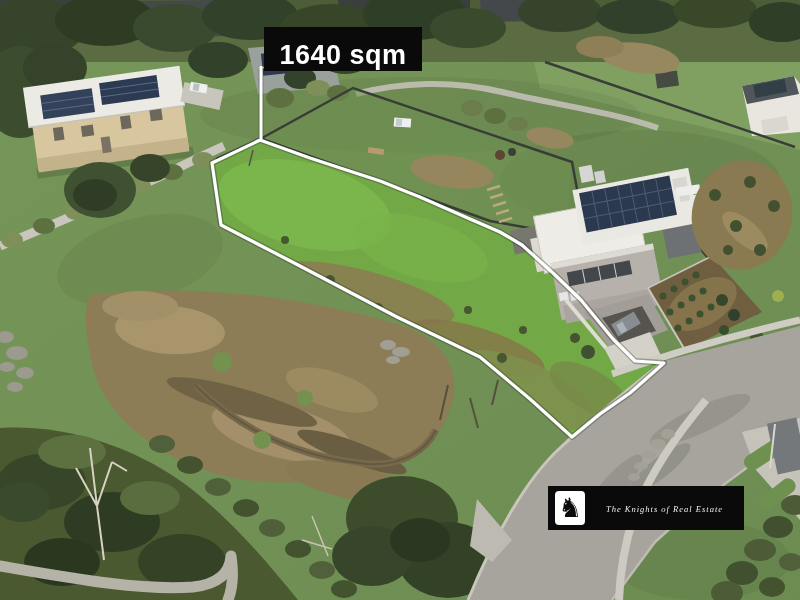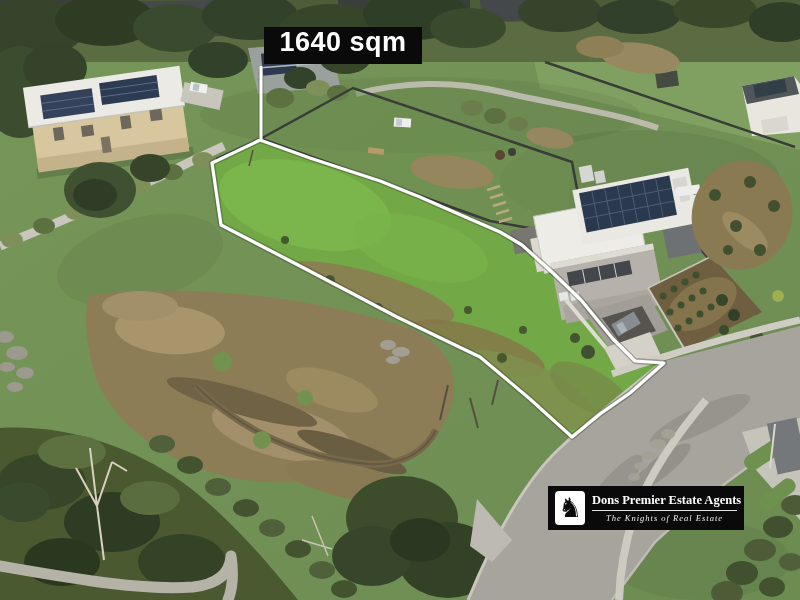--- a/index.html
+++ b/index.html
@@ -1,20 +1,20 @@
 <!DOCTYPE html>
 <html><head>
 <meta charset="utf-8">
 <style>
   html,body{margin:0;padding:0;background:#222;}
   .stage{position:relative;width:800px;height:600px;overflow:hidden;background:#74935a;
          font-family:"Liberation Sans",sans-serif;}
   .stage svg{position:absolute;left:0;top:0;}
-  .area-label{position:absolute;left:264px;top:27px;width:158px;height:37px;
-    background:#0a0a0a;color:#fff;display:flex;align-items:flex-start;justify-content:center;
+  .area-label{position:absolute;left:264px;top:27px;width:158px;height:44px;
+    background:#0a0a0a;color:#fff;display:flex;align-items:flex-end;justify-content:center;
     font-weight:700;font-size:27px;letter-spacing:.5px;font-family:"Liberation Sans",sans-serif;}
   .agency-logo{position:absolute;left:548px;top:486px;width:196px;height:44px;
     background:#0a0a0a;display:flex;align-items:center;gap:7px;padding:0 7px;box-sizing:border-box;}
   .logo-mark{width:30px;height:34px;background:#fff;border-radius:4px;flex:0 0 auto;
     display:flex;align-items:center;justify-content:center;color:#0a0a0a;font-size:27px;line-height:30px;
     font-family:"DejaVu Sans",sans-serif;}
   .logo-text{flex:1;min-width:0;color:#fff;text-align:center;}
   .logo-name{font-family:"Liberation Serif",serif;font-weight:700;font-size:12.5px;white-space:nowrap;
     border-bottom:1px solid #e6e6e6;padding-bottom:2px;}
   .logo-tagline{font-family:"Liberation Serif",serif;font-style:italic;font-size:8.5px;
@@ -357,17 +357,16 @@
 
 <div class="area-label">
   <span>1640 sqm</span>
 </div>
 
 <div class="agency-logo">
   <div class="logo-mark">
     <span>♞</span>
   </div>
   <div class="logo-text">
-    <div class="logo-name">Dons Premier Estate Agents</div>
     <div class="logo-tagline">The Knights of Real Estate</div>
   </div>
 </div>
 </div>
 
 </body></html>

